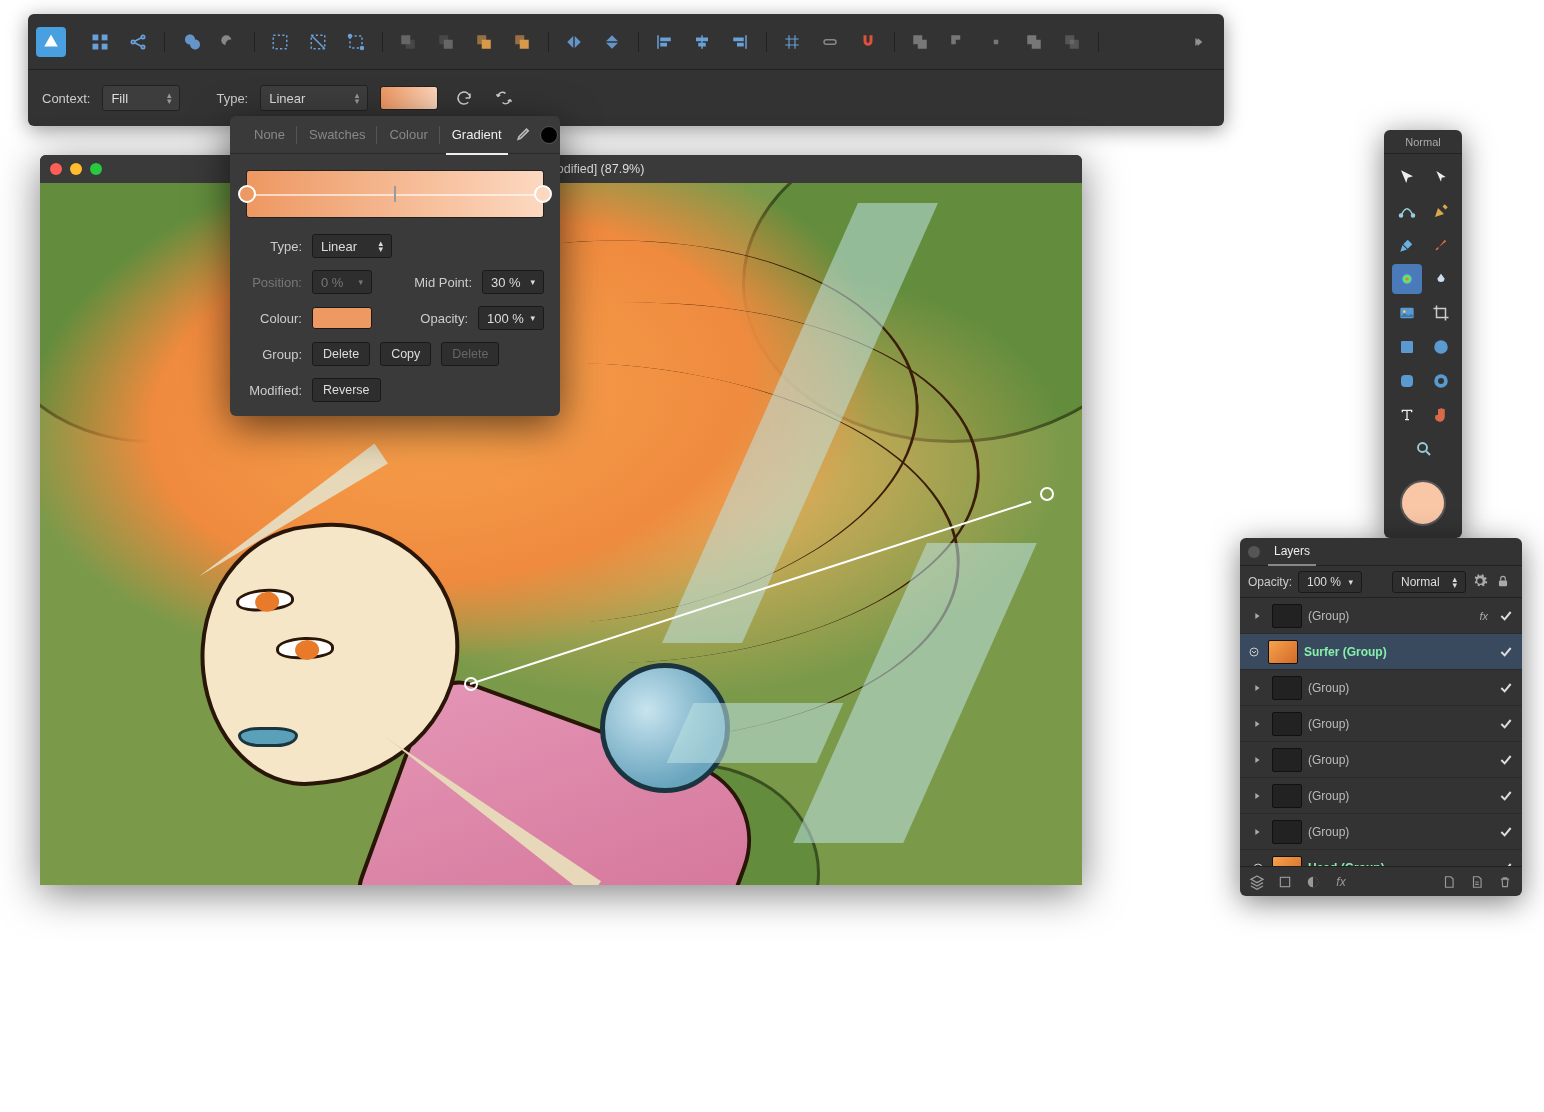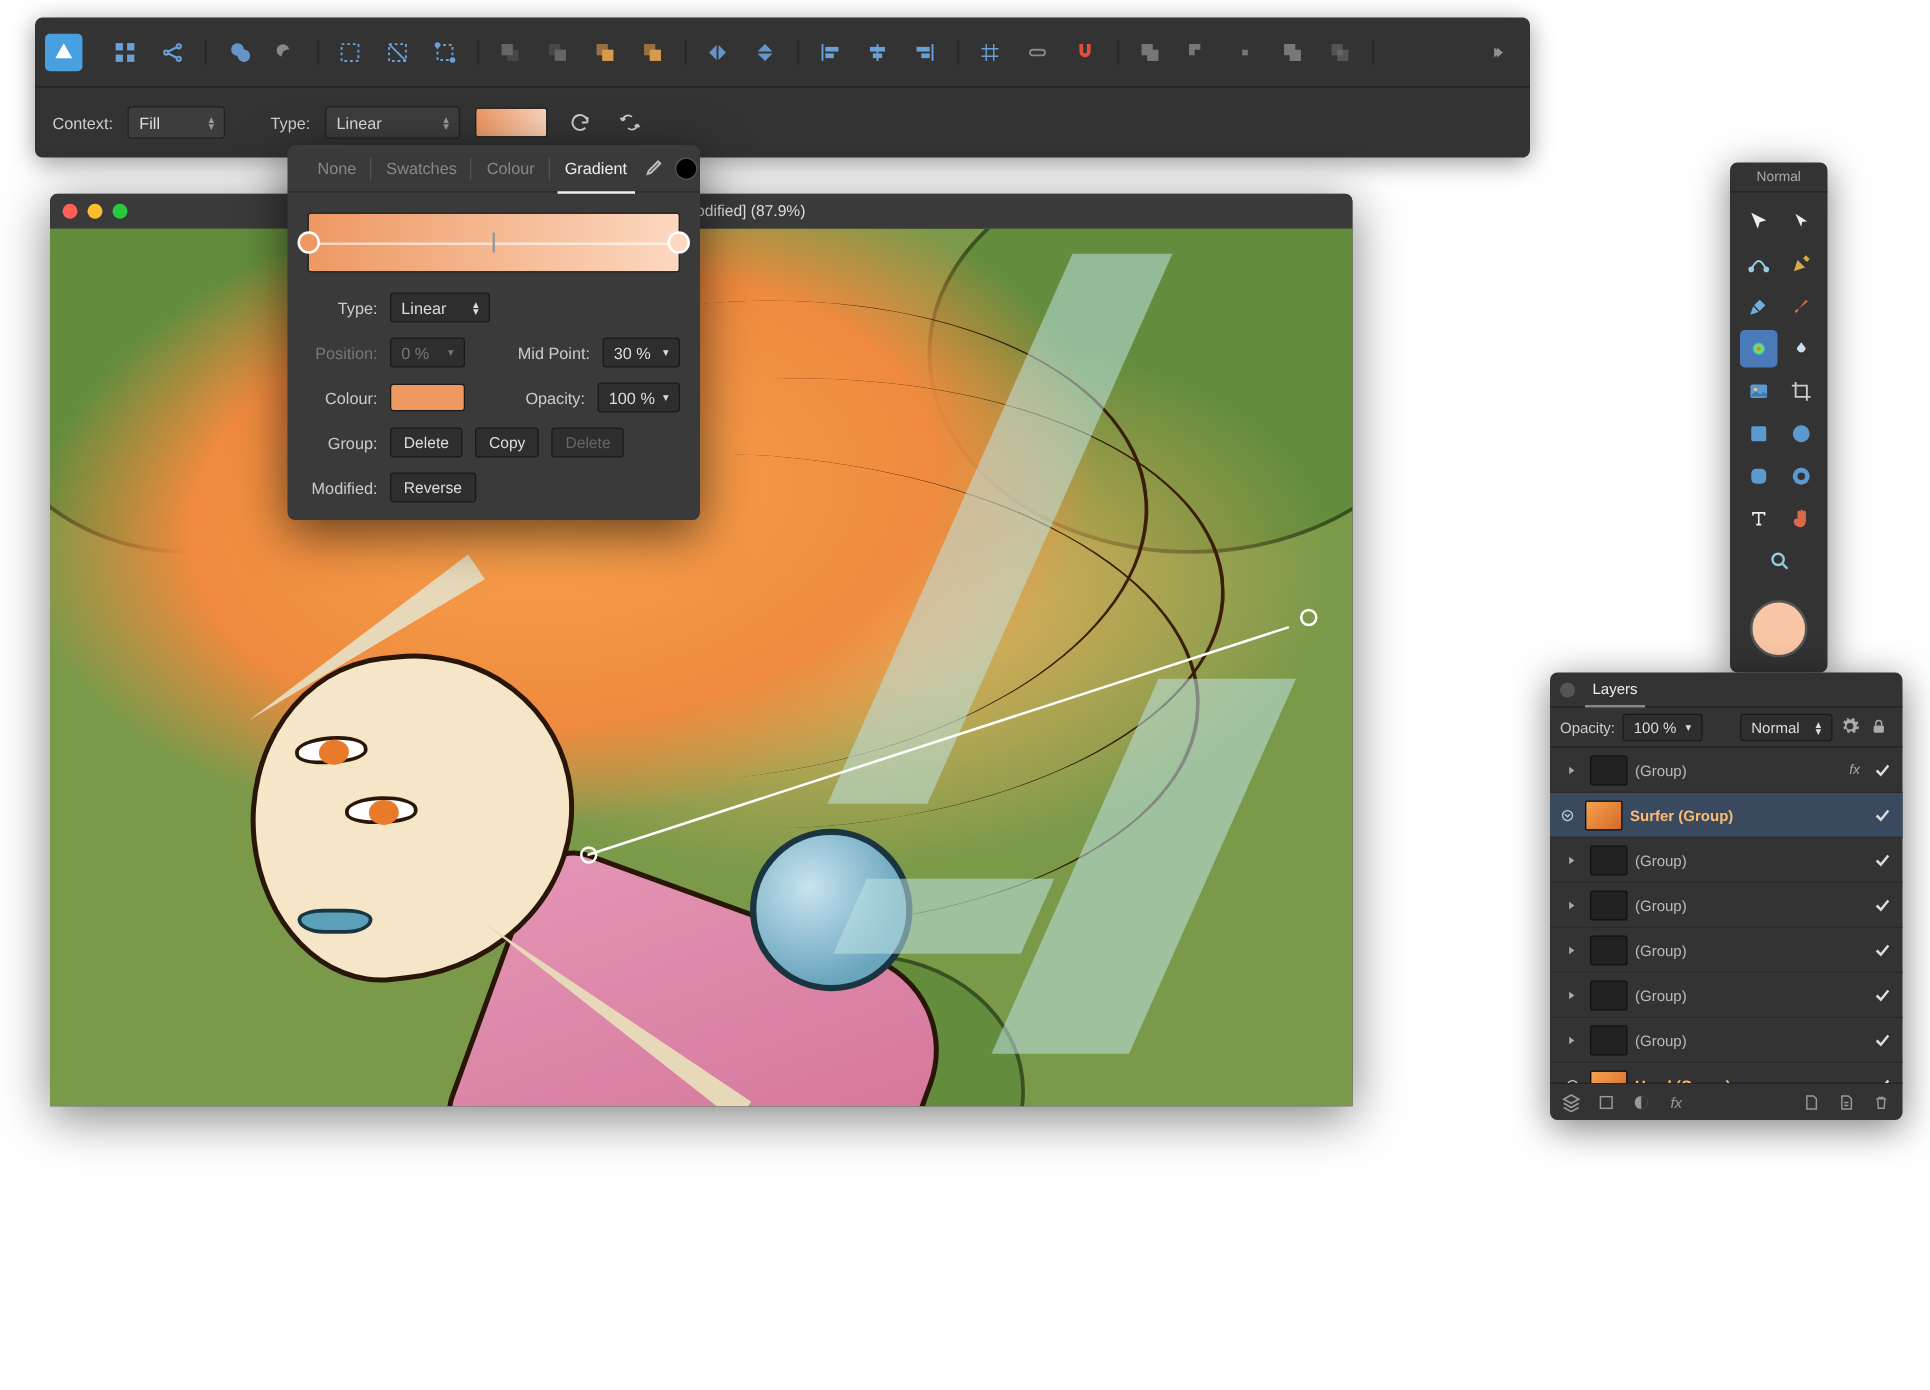--- a/index.html
+++ b/index.html
@@ -136,21 +136,21 @@
   .layers-tabbar{height:28px;display:flex;align-items:center;border-bottom:1px solid #222;padding:0 8px;gap:8px;}
   .close-dot{width:12px;height:12px;border-radius:50%;background:#555;}
   .layers-tab{font-size:12px;color:#eee;padding:0 6px;height:28px;display:flex;align-items:center;border-bottom:2px solid #888;}
   .layers-opts{height:32px;display:flex;align-items:center;gap:6px;padding:0 8px;border-bottom:1px solid #222;font-size:12px;}
   .layers-opts .mini-sel{height:22px;min-width:64px;}
   .layers-opts .blend{flex:1;margin-left:24px;}
   .gear-ico,.lock-ico{width:18px;height:18px;color:#aaa;cursor:pointer;}
   .layer-list{flex:1;overflow-y:auto;}
   .layer-row{height:36px;display:flex;align-items:center;gap:6px;padding:0 8px;border-bottom:1px solid #2a2a2a;cursor:pointer;}
   .layer-row.selected{background:#3a4a5e;}
-  .layer-row.head .lname{font-weight:600;color:#fdba74;}
+  .layer-row.head .lname{font-weight:600;color:#86efac;}
   .ltoggle{width:14px;color:#aaa;text-align:center;}
   .lthumb{width:30px;height:24px;border-radius:2px;background:#222;border:1px solid #111;flex:none;}
   .lthumb.orange{background:linear-gradient(135deg,#f7a24c,#d26a2a);}
   .lname{flex:1;font-size:12px;color:#bbb;white-space:nowrap;overflow:hidden;text-overflow:ellipsis;}
   .lcheck{color:#ddd;}
   .lfx{font-size:11px;font-style:italic;color:#aaa;margin-right:4px;}
   .indent1{padding-left:12px;}
   .layers-footer{height:30px;border-top:1px solid #222;display:flex;align-items:center;padding:0 8px;gap:10px;color:#999;}
   .layers-footer .spacer{flex:1;}
   .lf-ico{width:18px;height:18px;display:flex;align-items:center;justify-content:center;cursor:pointer;}

